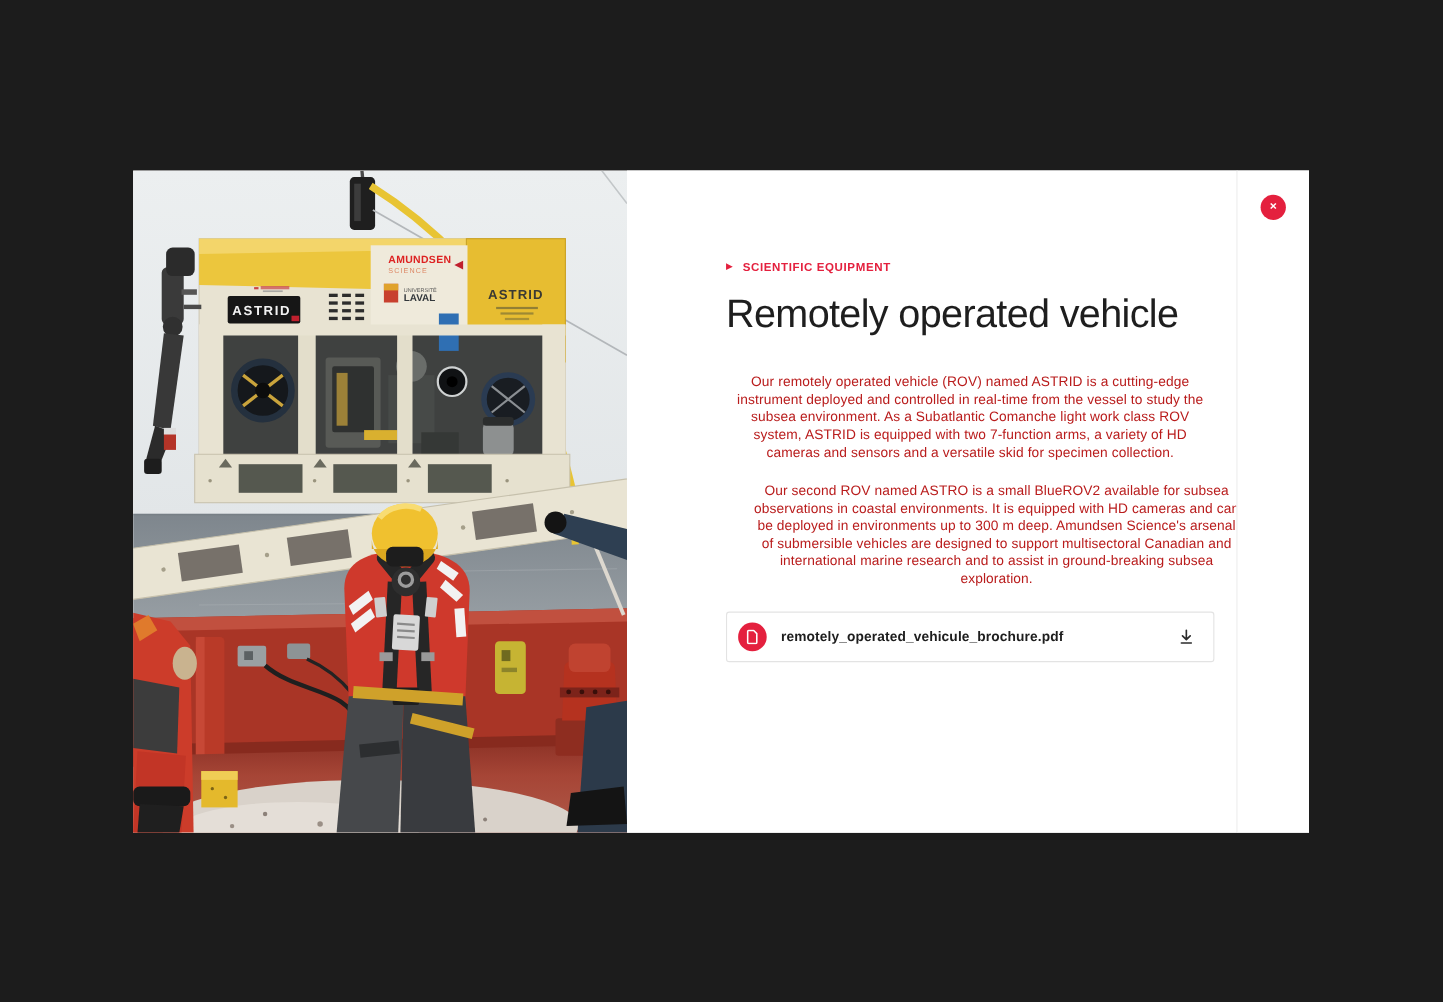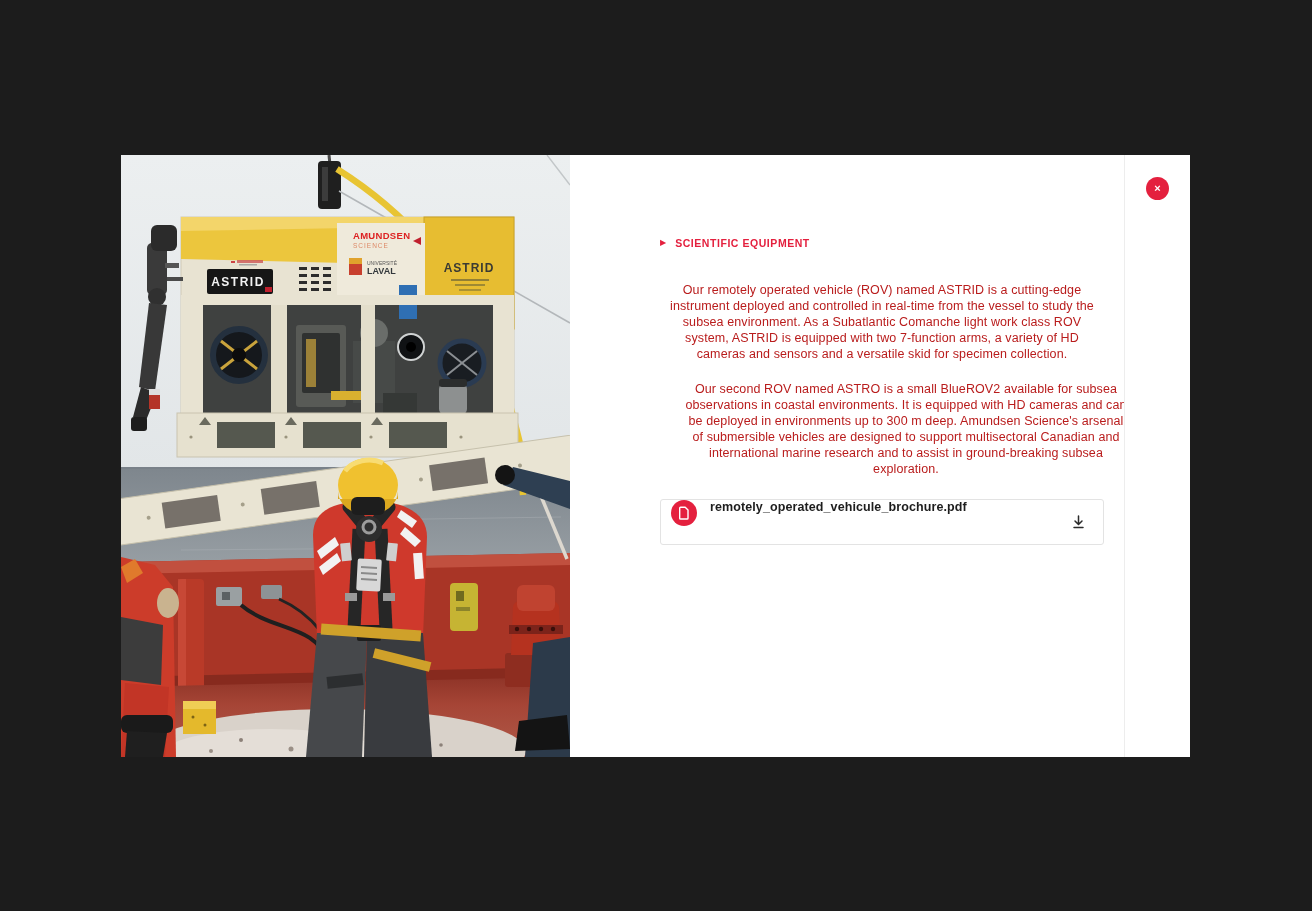--- a/index.html
+++ b/index.html
@@ -19,21 +19,21 @@
   .eyebrow { display:flex; align-items:center; gap:9px; }
   .eyebrow .tri { color:#e4203e; font-size:8px; line-height:1; transform:translateY(-0.5px); }
   .eyebrow .lbl { color:#e4203e; font-size:10.5px; font-weight:700; letter-spacing:.55px;text-align:right; }
 
   .page-title { margin-top:15px; font-size:36px; font-weight:500; letter-spacing:-0.6px; color:#1e1e1e; }
 
   .para { margin-top:33px; width:444px; font-size:12.5px; line-height:16px; color:#b91c1c; letter-spacing:.1px;text-align:center; }
   .para + .para { margin-top:19px;margin-left:24px; }
 
   .attachment { margin-top:22px; width:444px; height:46px; border:1px solid #e3e3e3; border-radius:3px;
-                display:flex; padding:0 17px 0 10px; background:#fff; cursor:pointer; }
+                display:flex; align-items:center; padding:0 17px 0 10px; background:#fff; cursor:pointer; }
   .file-badge { width:26px; height:26px; border-radius:50%; background:#e4203e; display:flex;
                 align-items:center; justify-content:center; flex:0 0 auto; }
   .file-name { margin-left:13px; font-size:12.5px; font-weight:600; color:#1d1d1d; letter-spacing:.1px; }
   .dl { margin-left:auto; display:flex; align-items:center; }
 
   
   .side-rail { position:absolute; right:0; top:0; width:66px; height:602px; background:#fff; border-left:1px solid #ededed; }
   .close-btn { position:absolute; left:1025px; top:22px; width:23px; height:23px; border-radius:50%;
                background:#e4203e; color:#fff; display:flex; align-items:center; justify-content:center;
                font-size:11px; font-weight:700; cursor:pointer; line-height:1; }
@@ -302,20 +302,21 @@
     </svg>
   </div>
 
   <div class="content">
     <div class="content-inner">
       <div class="eyebrow">
         <span class="tri">▶</span>
         <span class="lbl">SCIENTIFIC EQUIPMENT</span>
       </div>
 
+      <h1 class="page-title">Remotely operated vehicle</h1>
 
       <p class="para">Our remotely operated vehicle (ROV) named ASTRID is a cutting-edge instrument deployed and controlled in real-time from the vessel to study the subsea environment. As a Subatlantic Comanche light work class ROV system, ASTRID is equipped with two 7-function arms, a variety of HD cameras and sensors and a versatile skid for specimen collection.</p>
       <p class="para">Our second ROV named ASTRO is a small BlueROV2 available for subsea observations in coastal environments. It is equipped with HD cameras and can be deployed in environments up to 300 m deep. Amundsen Science's arsenal of submersible vehicles are designed to support multisectoral Canadian and international marine research and to assist in ground-breaking subsea exploration.</p>
 
       <div class="attachment">
         <span class="file-badge">
           <svg width="12" height="14" viewBox="0 0 12 14" fill="none">
             <path d="M2.5 1.2 H7.2 L10 4 V12.2 A0.8 0.8 0 0 1 9.2 13 H2.5 A0.8 0.8 0 0 1 1.7 12.2 V2 A0.8 0.8 0 0 1 2.5 1.2 Z" stroke="#ffffff" stroke-width="1.4" stroke-linejoin="round"></path>
           </svg>
         </span>

